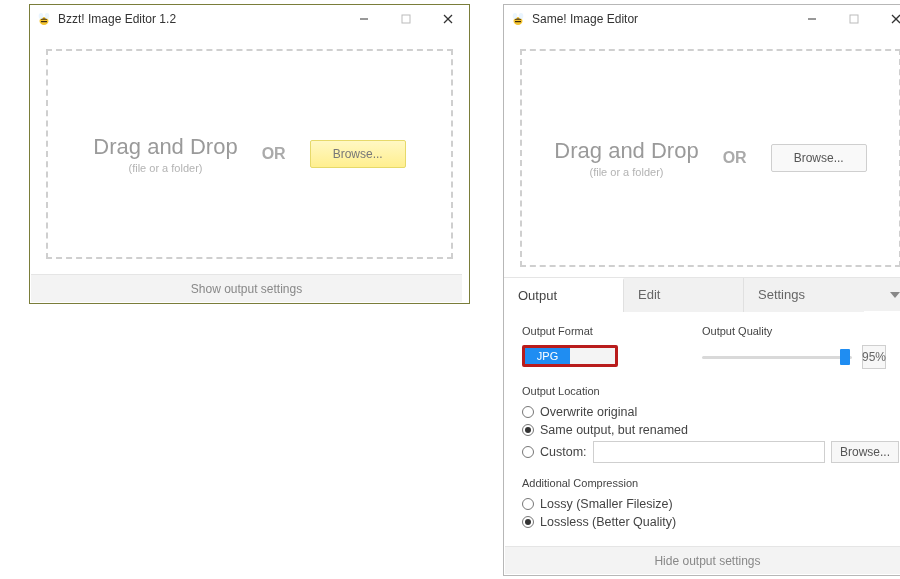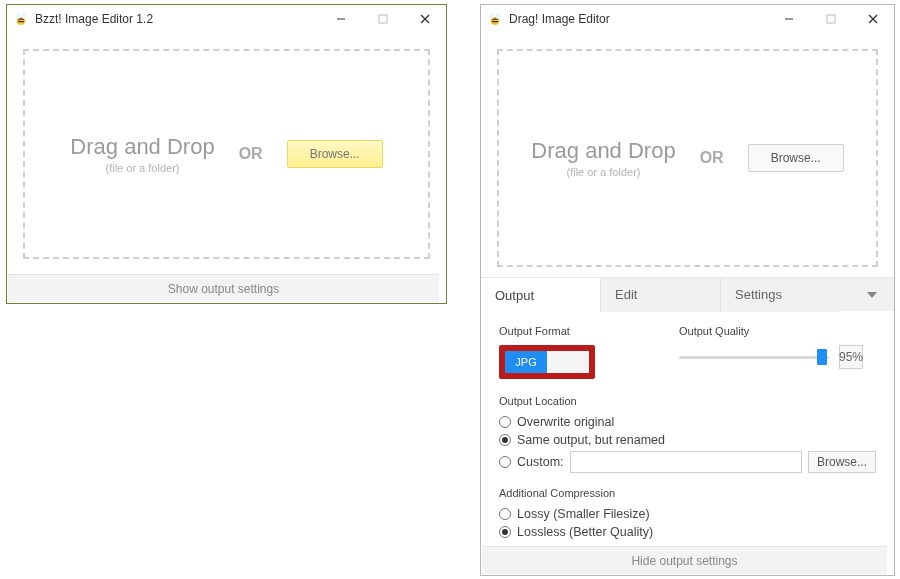--- a/index.html
+++ b/index.html
@@ -13,20 +13,21 @@
       background: #ffffff;
       width: 900px;
       height: 579px;
       position: relative;
       color: #333;
     }
     .window {
       position: absolute;
       background: #ffffff;
       border: 1px solid #b7b7b7;
+      margin-left: 23px;
     }
     .window.left {
       left: 6px;
       top: 4px;
       width: 441px;
       height: 300px;
       border: 1px solid #7a7d3a;
     }
     .window.right {
       left: 480px;
@@ -158,22 +159,22 @@
     .section-title {
       font-weight: 400;
       font-size: 11px;
       color: #444;
       margin-bottom: 8px;
     }
     
     .toggle {
       display: flex;
       width: 96px;
-      height: 34px;
-      border: 6px solid #b91c1c;
+      height: 22px;
+      border: 3px solid #b91c1c;
       border-radius: 2px;
       overflow: hidden;
       font-size: 11px;
     }
     .toggle .opt {
       flex: 1;
       display: flex;
       align-items: center;
       justify-content: center;
       background: #f4f4f4;
@@ -323,21 +324,21 @@
   <div class="titlebar">
     <span class="icon">
       <svg class="bee-svg" viewBox="0 0 16 16">
         <ellipse cx="8" cy="10" rx="4.5" ry="4" fill="#f4c430"></ellipse>
         <rect x="5" y="7.5" width="6" height="1.2" fill="#3a2a10"></rect>
         <rect x="5" y="10" width="6" height="1.2" fill="#3a2a10"></rect>
         <ellipse cx="5" cy="5" rx="2.3" ry="3" fill="#e8f4ff" opacity="0.9"></ellipse>
         <ellipse cx="11" cy="5" rx="2.3" ry="3" fill="#e8f4ff" opacity="0.9"></ellipse>
       </svg>
     </span>
-    <span class="title">Drag! Image Editor</span>
+    <span class="title">Same! Image Editor</span>
     <div class="win-ctrl">
       <svg width="10" height="10">
           <line x1="1" y1="5" x2="9" y2="5" stroke="#333" stroke-width="1"></line>
         </svg>
     </div>
     <div class="win-ctrl dim">
       <svg width="10" height="10">
           <rect x="1" y="1" width="8" height="8" fill="none" stroke="#bbb" stroke-width="1"></rect>
         </svg>
     </div>

